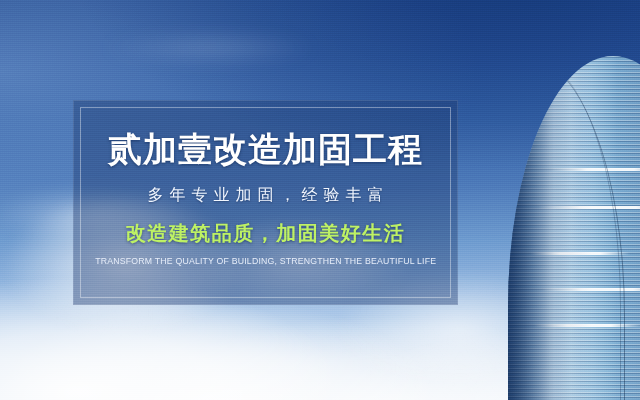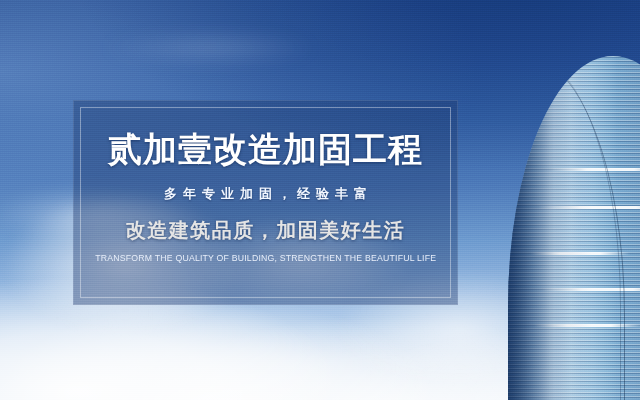--- a/index.html
+++ b/index.html
@@ -214,33 +214,33 @@
     font-size: 34px;
     font-weight: bold;
     color: #ffffff;
     letter-spacing: 1px;
     line-height: 1.15;
     text-shadow: 0 1px 3px rgba(10,30,70,0.55);
     white-space: nowrap;
   }
   .subline {
     margin-top: 16px;
-    font-size: 13px;
-    font-weight: bold;
+    font-size: 16px;
+    font-weight: normal;
     color: #f2f7ff;
     letter-spacing: 6px;
     text-indent: 6px;
     text-shadow: 0 1px 2px rgba(10,30,70,0.45);
     white-space: nowrap;
   }
   .tagline {
     margin-top: 14px;
     font-size: 20px;
     font-weight: bold;
-    color: #e5e5e5;
+    color: #bef264;
     letter-spacing: 1.5px;
     text-shadow: 0 1px 3px rgba(10,30,70,0.5);
     white-space: nowrap;
   }
   .en-line {
     margin-top: 9px;
     font-size: 9px;
     font-weight: normal;
     color: #e7eefa;
     letter-spacing: 0.2px;

